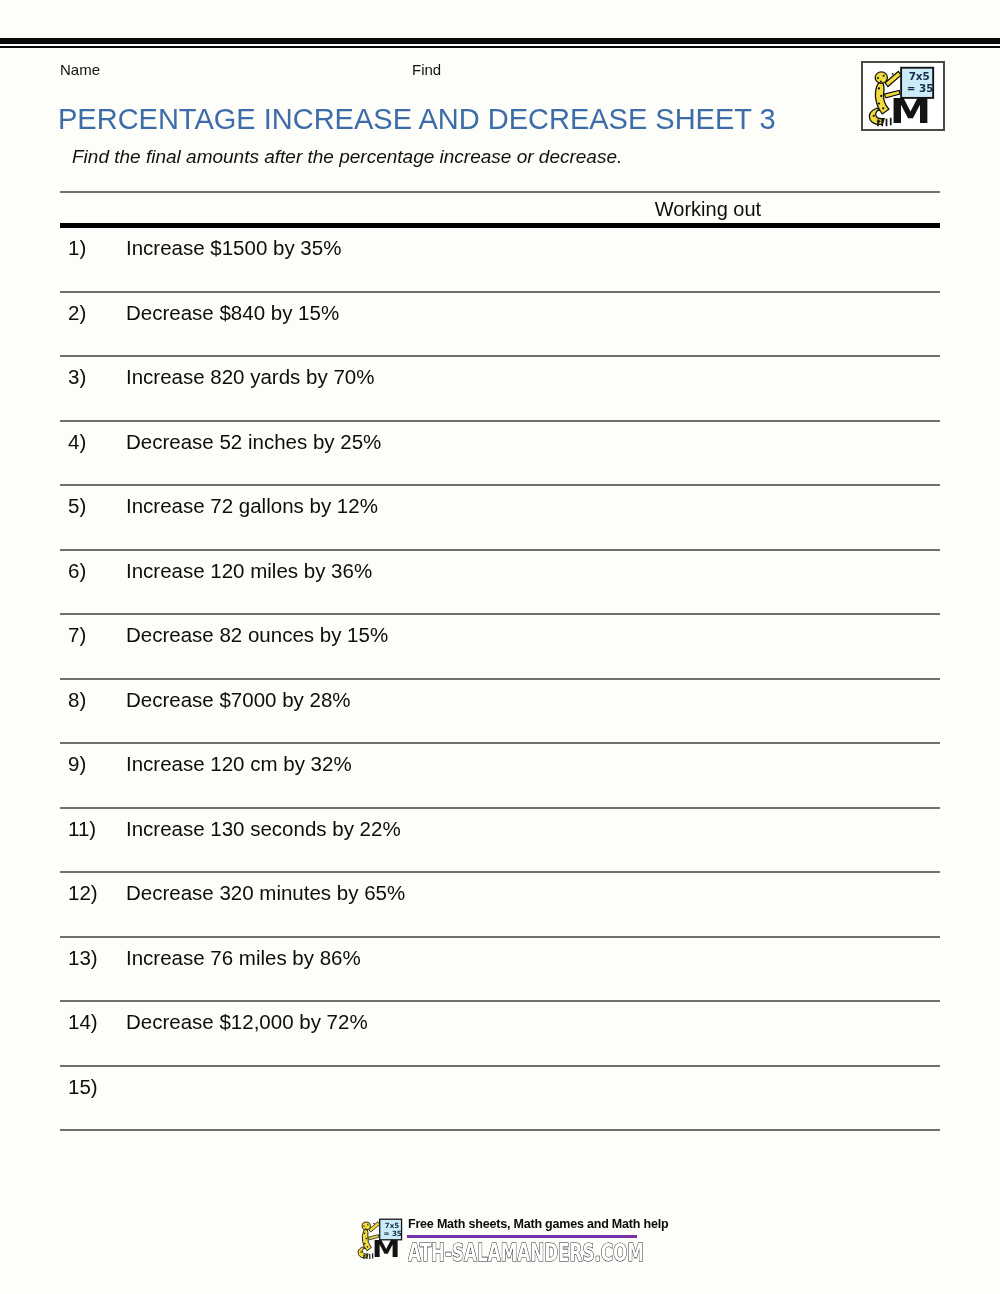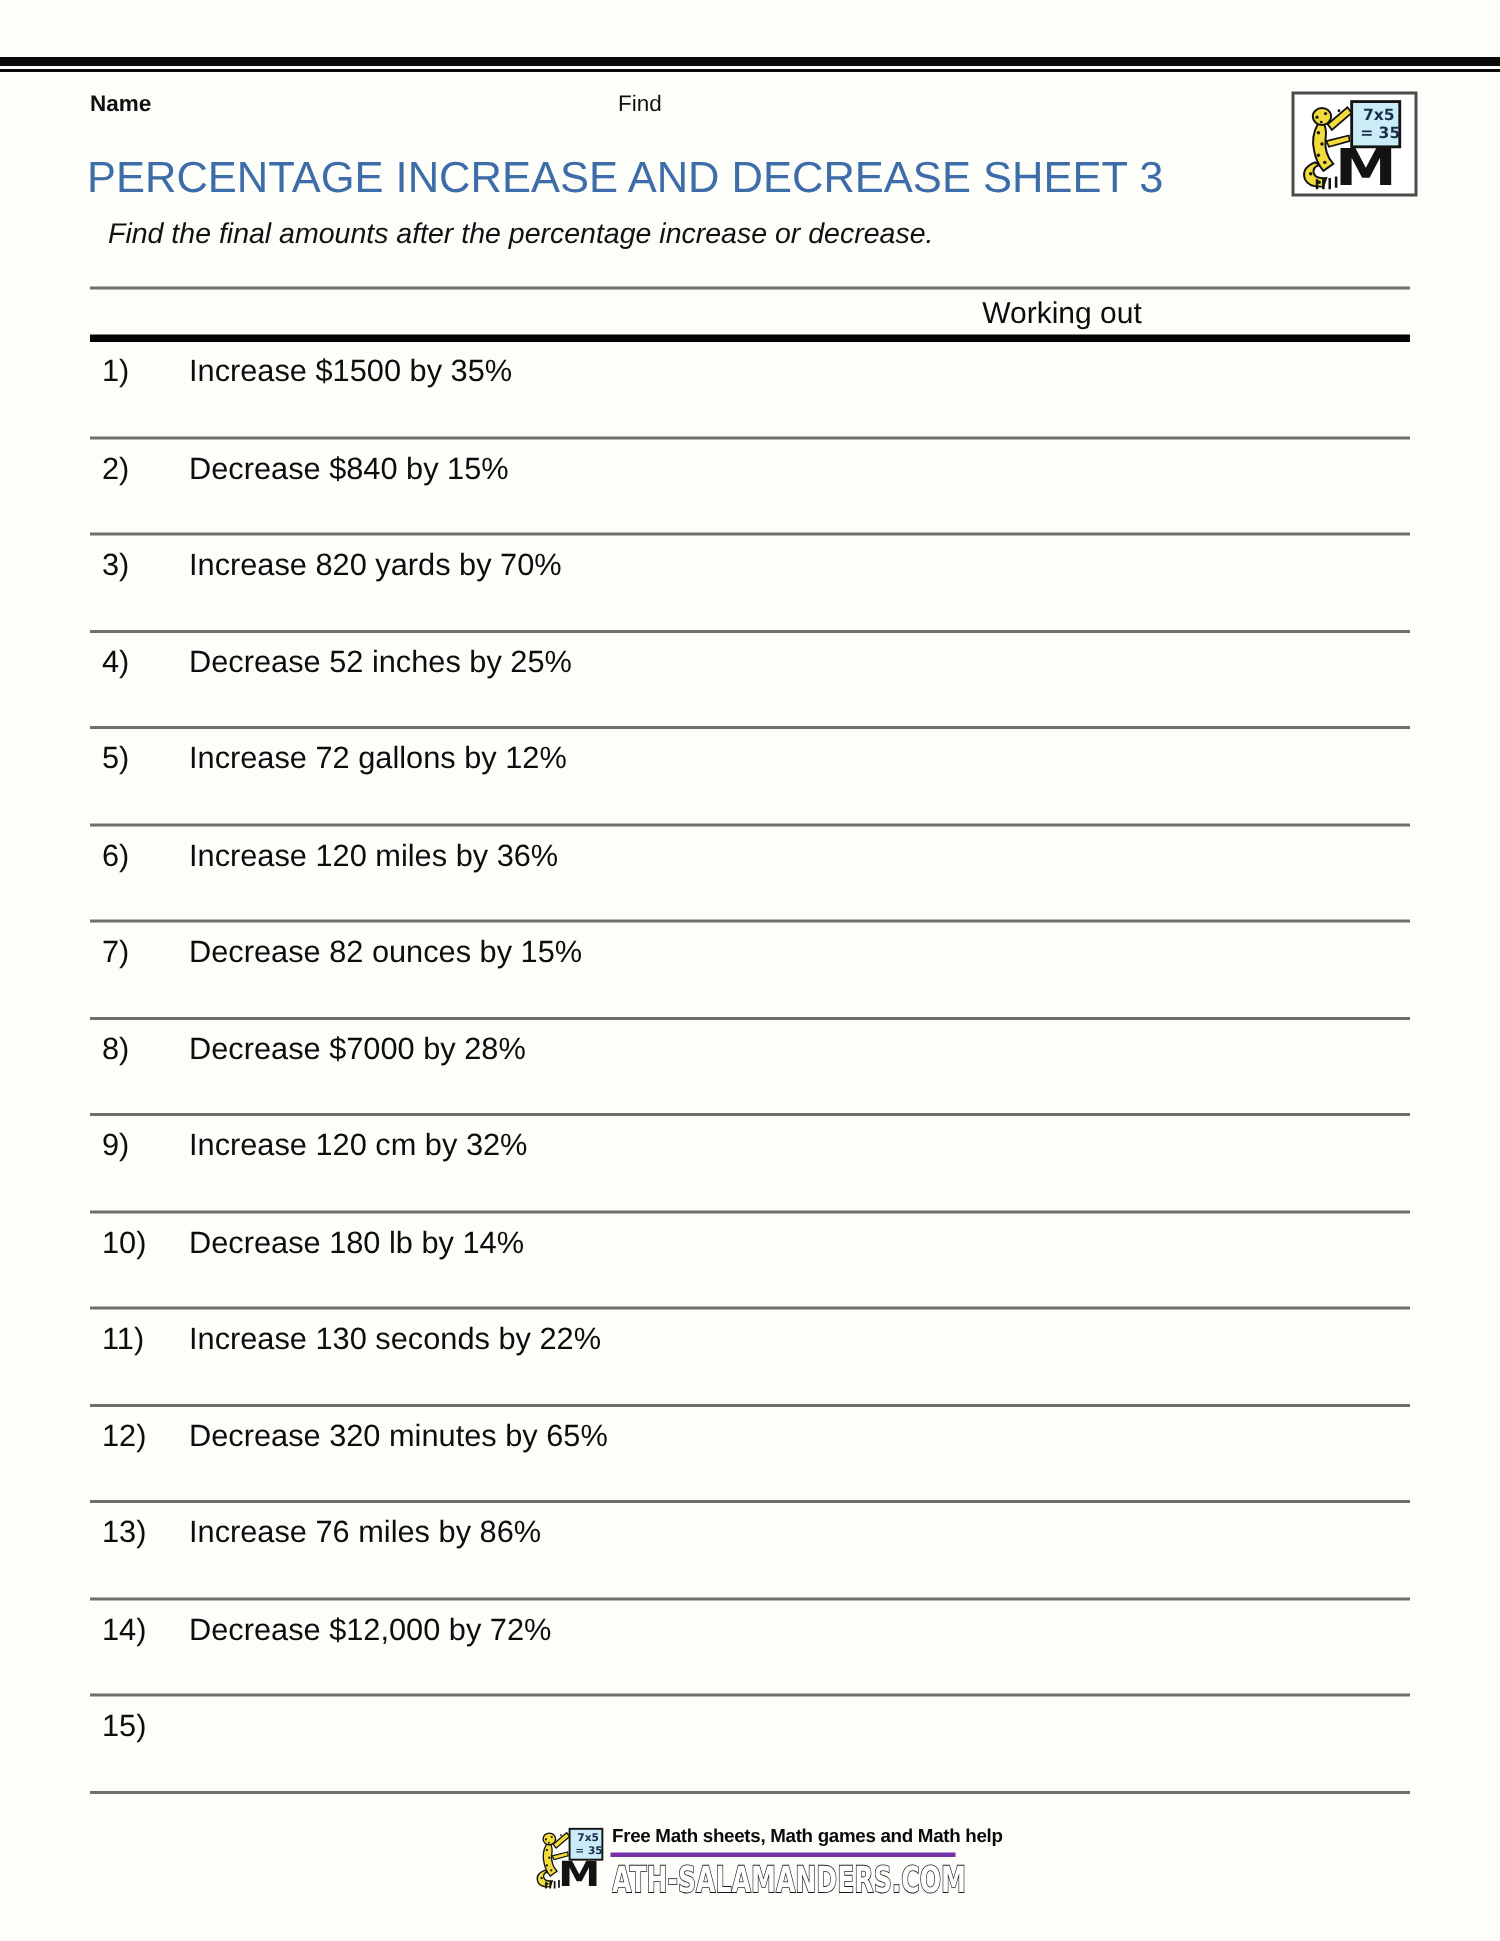--- a/index.html
+++ b/index.html
@@ -20,21 +20,21 @@
   
   .topband{
     position:absolute;
     left:0; right:0; top:38px;
     height:2px;
     border-top:6px solid #0b0b0b;
     border-bottom:2px solid #0b0b0b;
   }
   .name-label{
     position:absolute; left:60px; top:61px;
-    font-size:15px; color:#111;font-weight:bold;
+    font-size:15px; color:#111;
   }
   .date-label{
     position:absolute; left:412px; top:61px;
     font-size:15px; color:#111;
   }
   .logo-box{
     position:absolute; left:861px; top:61px;
     width:84px; height:70px;
     background:#ffffff;
     border:2px solid #4a4a4a;
@@ -222,25 +222,20 @@
     <span class="ptext">Decrease $7000 by 28%</span>
     <span class="pwork"></span>
   </div>
 
   <div class="prow">
     <span class="pnum">9)</span>
     <span class="ptext">Increase 120 cm by 32%</span>
     <span class="pwork"></span>
   </div>
 
-  <div class="prow">
-    <span class="pnum">10)</span>
-    <span class="ptext">Decrease 180 lb by 14%</span>
-    <span class="pwork"></span>
-  </div>
 
   <div class="prow">
     <span class="pnum">11)</span>
     <span class="ptext">Increase 130 seconds by 22%</span>
     <span class="pwork"></span>
   </div>
 
   <div class="prow">
     <span class="pnum">12)</span>
     <span class="ptext">Decrease 320 minutes by 65%</span>

